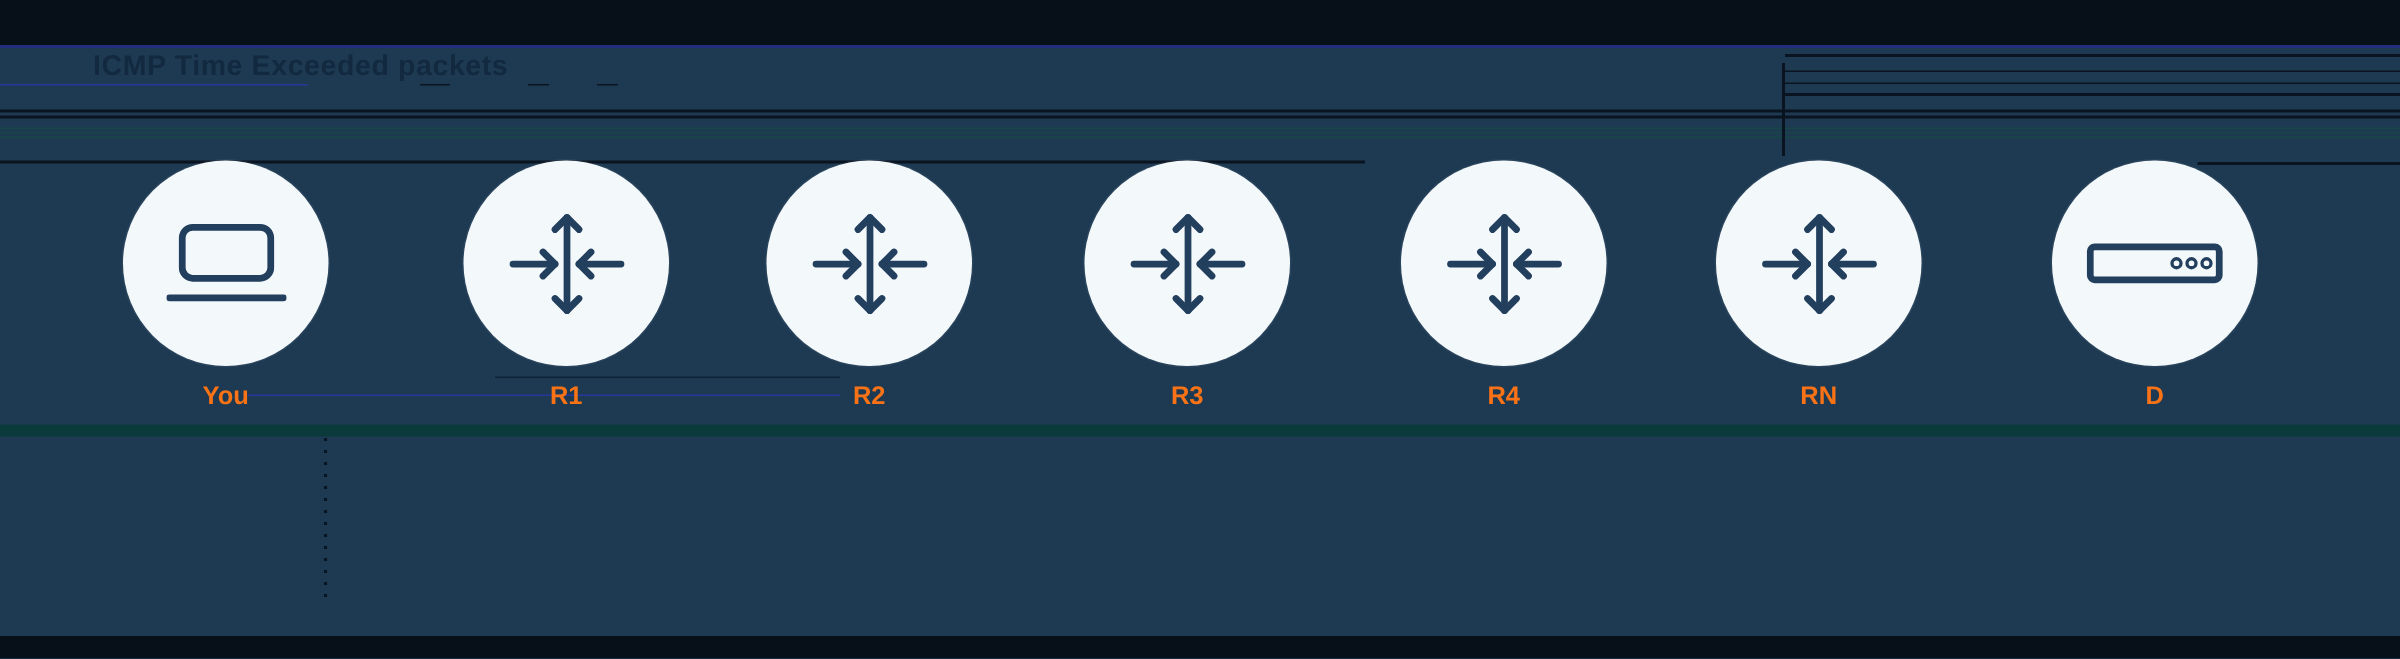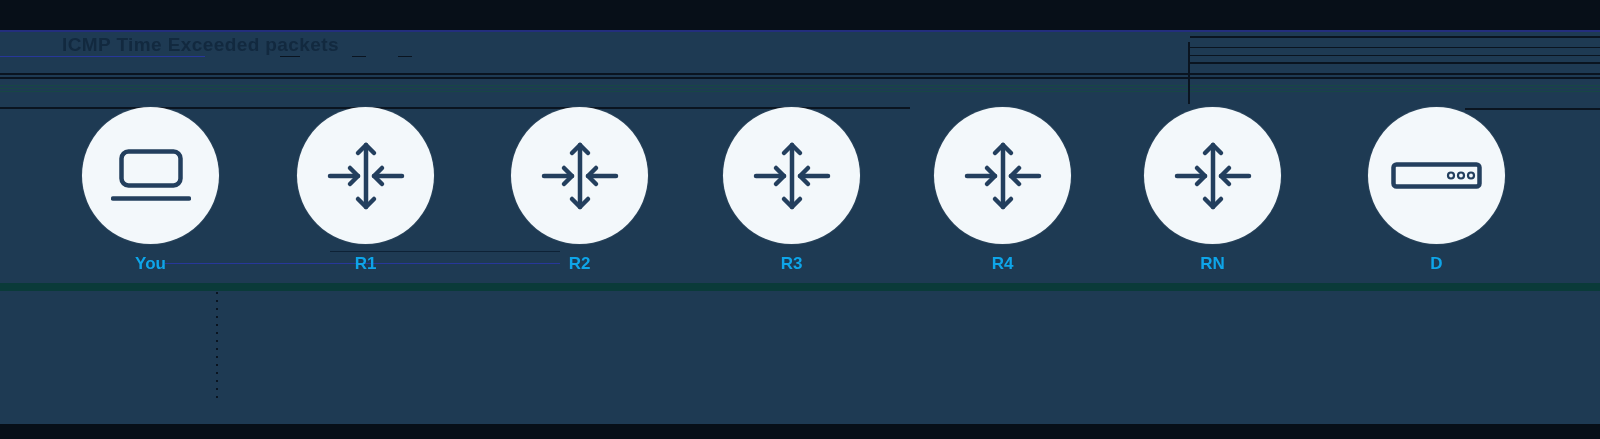--- a/index.html
+++ b/index.html
@@ -33,21 +33,21 @@
   .annot-v{position:absolute;left:1188px;top:42px;width:2px;height:62px;background:#0a1420;z-index:1;}
 
   
   .node{position:absolute;top:107px;width:137px;text-align:center;z-index:2;}
   .circle{
     width:137px;height:137px;border-radius:50%;background:#f3f8fb;
     display:flex;align-items:center;justify-content:center;
     box-shadow:0 0 0 1px rgba(255,255,255,0.05);
   }
   .node .label{
-    display:block;margin-top:10px;font-size:17px;font-weight:bold;color:#0ea5e9;
+    display:block;margin-top:10px;font-size:17px;font-weight:bold;color:#f97316;
   }
   svg{display:block;}
   .stroke{stroke:#233f5e;fill:none;stroke-width:4.5;stroke-linecap:round;stroke-linejoin:round;}
   .stroke.thin{stroke-width:2.2;}
 </style>
 </head>
 <body>
 
 <div class="band top"></div>
 <div class="band bottom"></div>
@@ -78,21 +78,21 @@
 <div class="node" style="left:82px">
   <div class="circle">
     <svg width="80" height="54" viewBox="0 0 80 54">
       <rect class="stroke" x="10.5" y="2.5" width="59" height="34" rx="7"></rect>
       <line class="stroke" x1="2" y1="49.5" x2="78" y2="49.5"></line>
     </svg>
   </div>
   <span class="label">You</span>
 </div>
 
-<div class="node" style="left:297px">
+<div class="node" style="left:309px">
   <div class="circle">
     <svg width="80" height="80" viewBox="0 0 80 80">
       <line class="stroke" x1="40" y1="9" x2="40" y2="71"></line>
       <polyline class="stroke" points="32,17 40,9 48,17"></polyline>
       <polyline class="stroke" points="32,63 40,71 48,63"></polyline>
       <line class="stroke" x1="4" y1="40" x2="32" y2="40"></line>
       <polyline class="stroke" points="24,32 32,40 24,48"></polyline>
       <line class="stroke" x1="76" y1="40" x2="48" y2="40"></line>
       <polyline class="stroke" points="56,32 48,40 56,48"></polyline>
     </svg>

